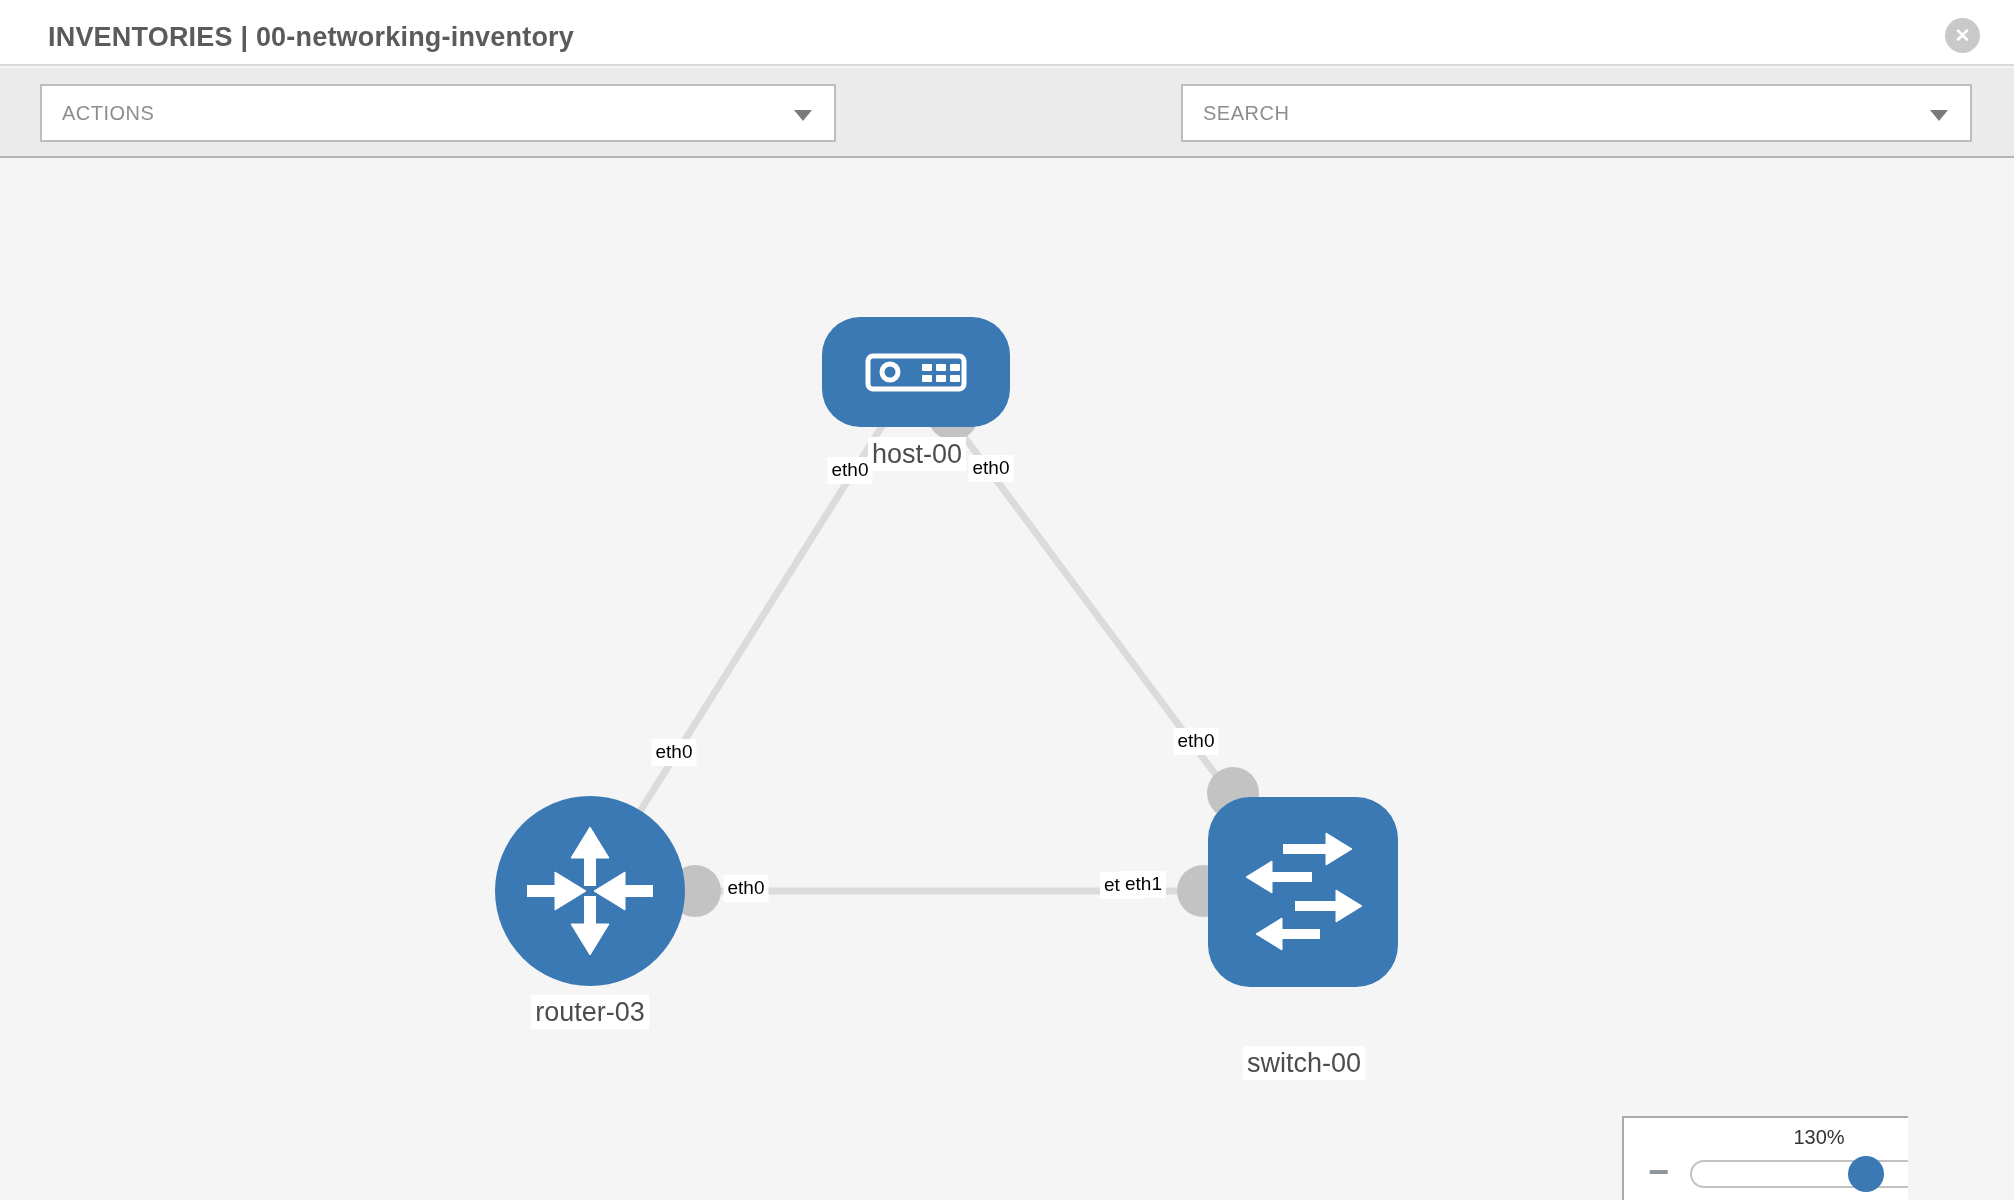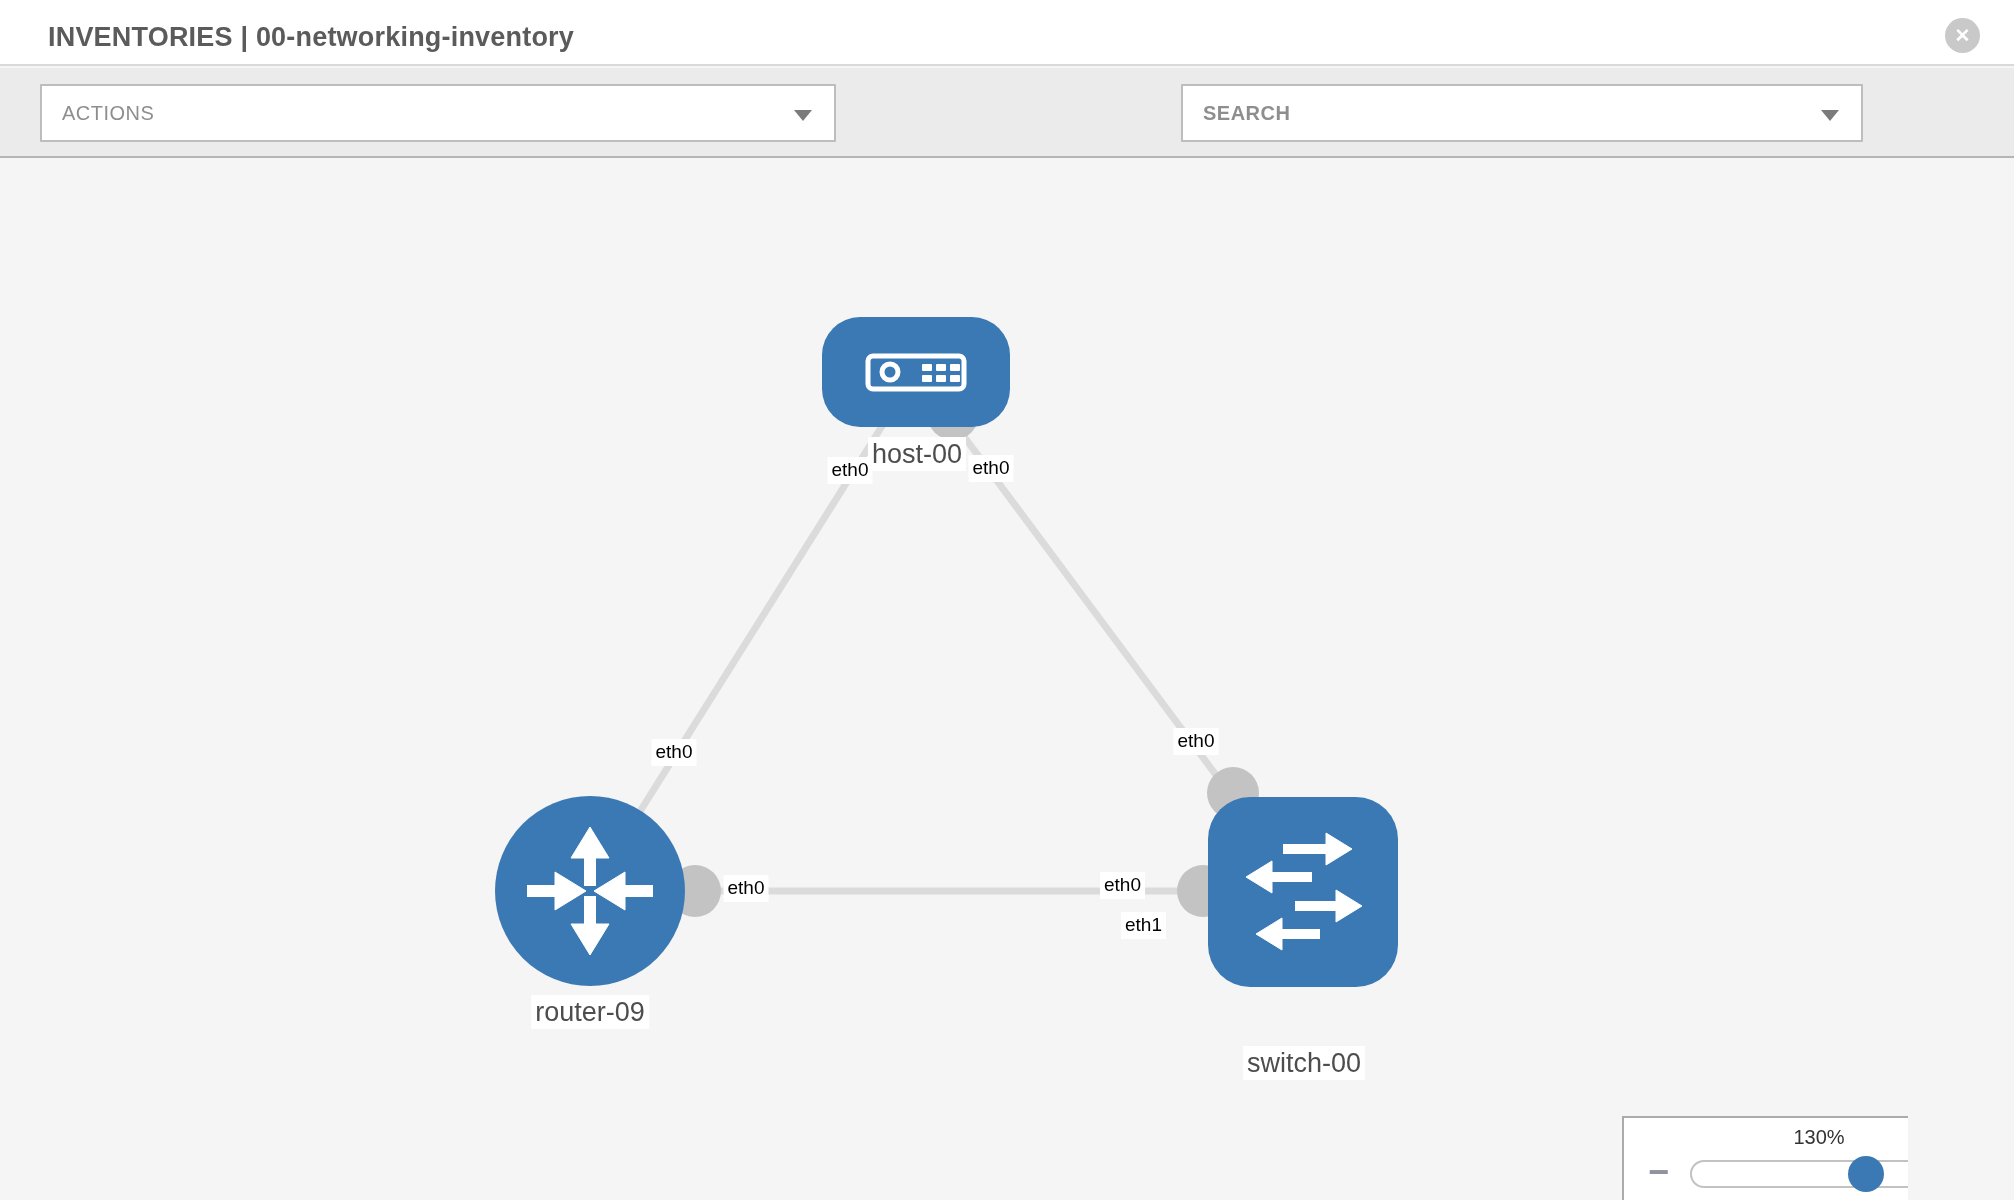--- a/index.html
+++ b/index.html
@@ -34,40 +34,40 @@
     border:2px solid #bdbdbd;border-radius:1px;box-sizing:border-box;
     display:flex;align-items:center;cursor:pointer;
   }
   .select-label{font-size:20px;color:#8e8e8e;padding-left:20px;letter-spacing:.5px;}
   .caret{
     position:absolute;right:22px;top:24px;width:0;height:0;
     border-left:9px solid transparent;border-right:9px solid transparent;
     border-top:11px solid #7b7b7b;
   }
   .actions-select{left:40px;width:796px;}
-  .search-select{left:1181px;width:682px;font-weight:bold;}
+  .search-select{left:1181px;width:791px;}
   .tool-btn{
     position:absolute;top:98px;width:40px;height:40px;background:transparent;
     border:none;padding:0;cursor:pointer;
   }
   .tool-btn.wrench{left:1048px;}
   .tool-btn.key{left:1116px;}
   
   .canvas{
     position:absolute;left:0;top:158px;width:1908px;height:1042px;
     background:#f5f5f6;overflow:hidden;
   }
   .topo-svg{position:absolute;left:0;top:0;}
   .chip{
     position:absolute;background:#ffffff;color:#000000;
     font-size:19px;line-height:1.2;padding:2px 4px;white-space:nowrap;z-index:5;
   }
   .chip.center{transform:translateX(-50%);}
   .chip.big{font-size:27px;color:#4d4d4d;padding:1px 4px;}
-  .chip.overlap-top{z-index:6;margin-top:41px;}
+  .chip.overlap-top{z-index:6;}
   
   .zoom-panel{
     position:absolute;left:1622px;top:925px;width:392px;height:117px;
     background:#ffffff;border:2px solid #ababab;border-right:none;border-bottom:none;
     box-sizing:border-box;z-index:10;margin-top:33px;
   }
   .zoom-value{margin-top:8px;text-align:center;font-size:20px;color:#333333;}
   .zoom-minus,.zoom-plus{
     position:absolute;font-size:36px;font-weight:bold;color:#8d949c;
     line-height:1;cursor:pointer;user-select:none;
@@ -173,21 +173,21 @@
         <polygon points="1272,703 1272,735 1246,719" stroke-width="1"></polygon>
         <line x1="1295" y1="748" x2="1338" y2="748" stroke-width="10"></line>
         <polygon points="1336,732 1336,764 1362,748" stroke-width="1"></polygon>
         <line x1="1320" y1="776" x2="1280" y2="776" stroke-width="10"></line>
         <polygon points="1282,760 1282,792 1256,776" stroke-width="1"></polygon>
       </g>
     </g>
   </svg>
 
   <div class="chip big center" style="left:917px;top:279px;">host-00</div>
-  <div class="chip big center" style="left:590px;top:837px;">router-09</div>
+  <div class="chip big center" style="left:590px;top:837px;">router-03</div>
   <div class="chip big center" style="left:1304px;top:888px;">switch-00</div>
 
   <div class="chip center" style="left:850px;top:299px;">eth0</div>
   <div class="chip center" style="left:991px;top:297px;">eth0</div>
   <div class="chip center" style="left:674px;top:581px;">eth0</div>
   <div class="chip center" style="left:1196px;top:570px;">eth0</div>
   <div class="chip center" style="left:746px;top:717px;">eth0</div>
   <div class="chip" style="left:1100px;top:714px;">eth0</div>
   <div class="chip overlap-top" style="left:1121px;top:713px;">eth1</div>
 

